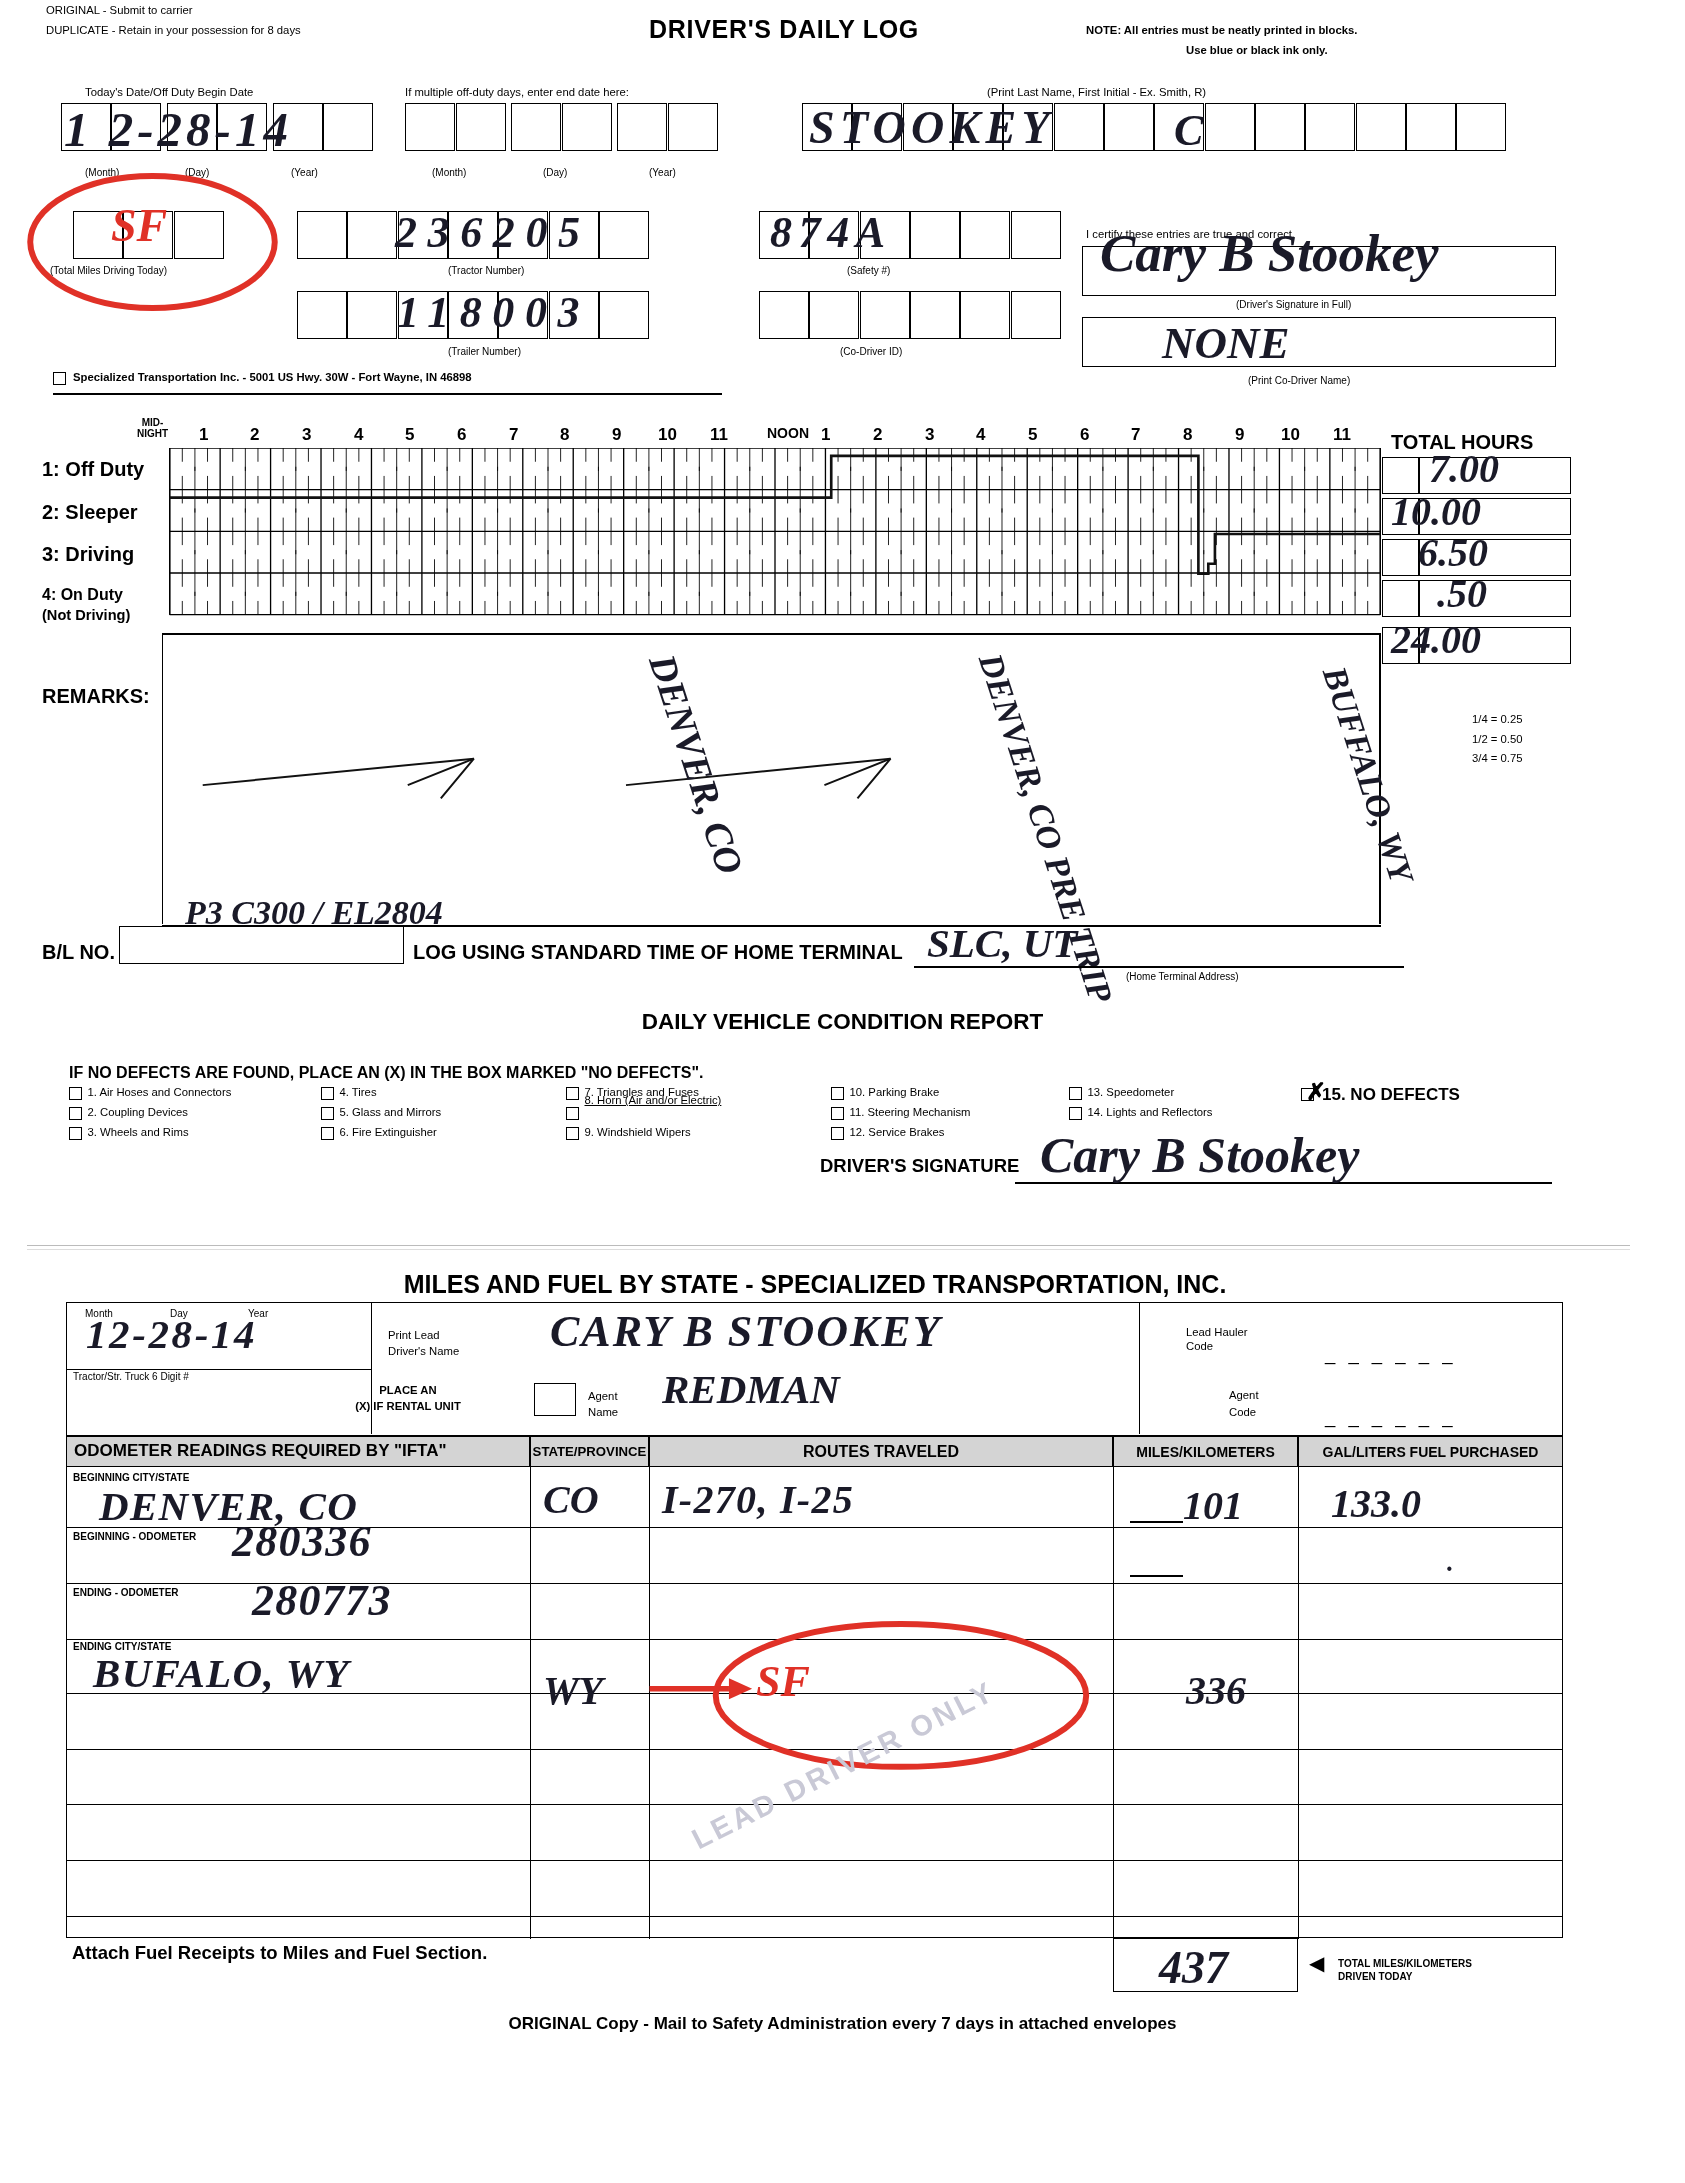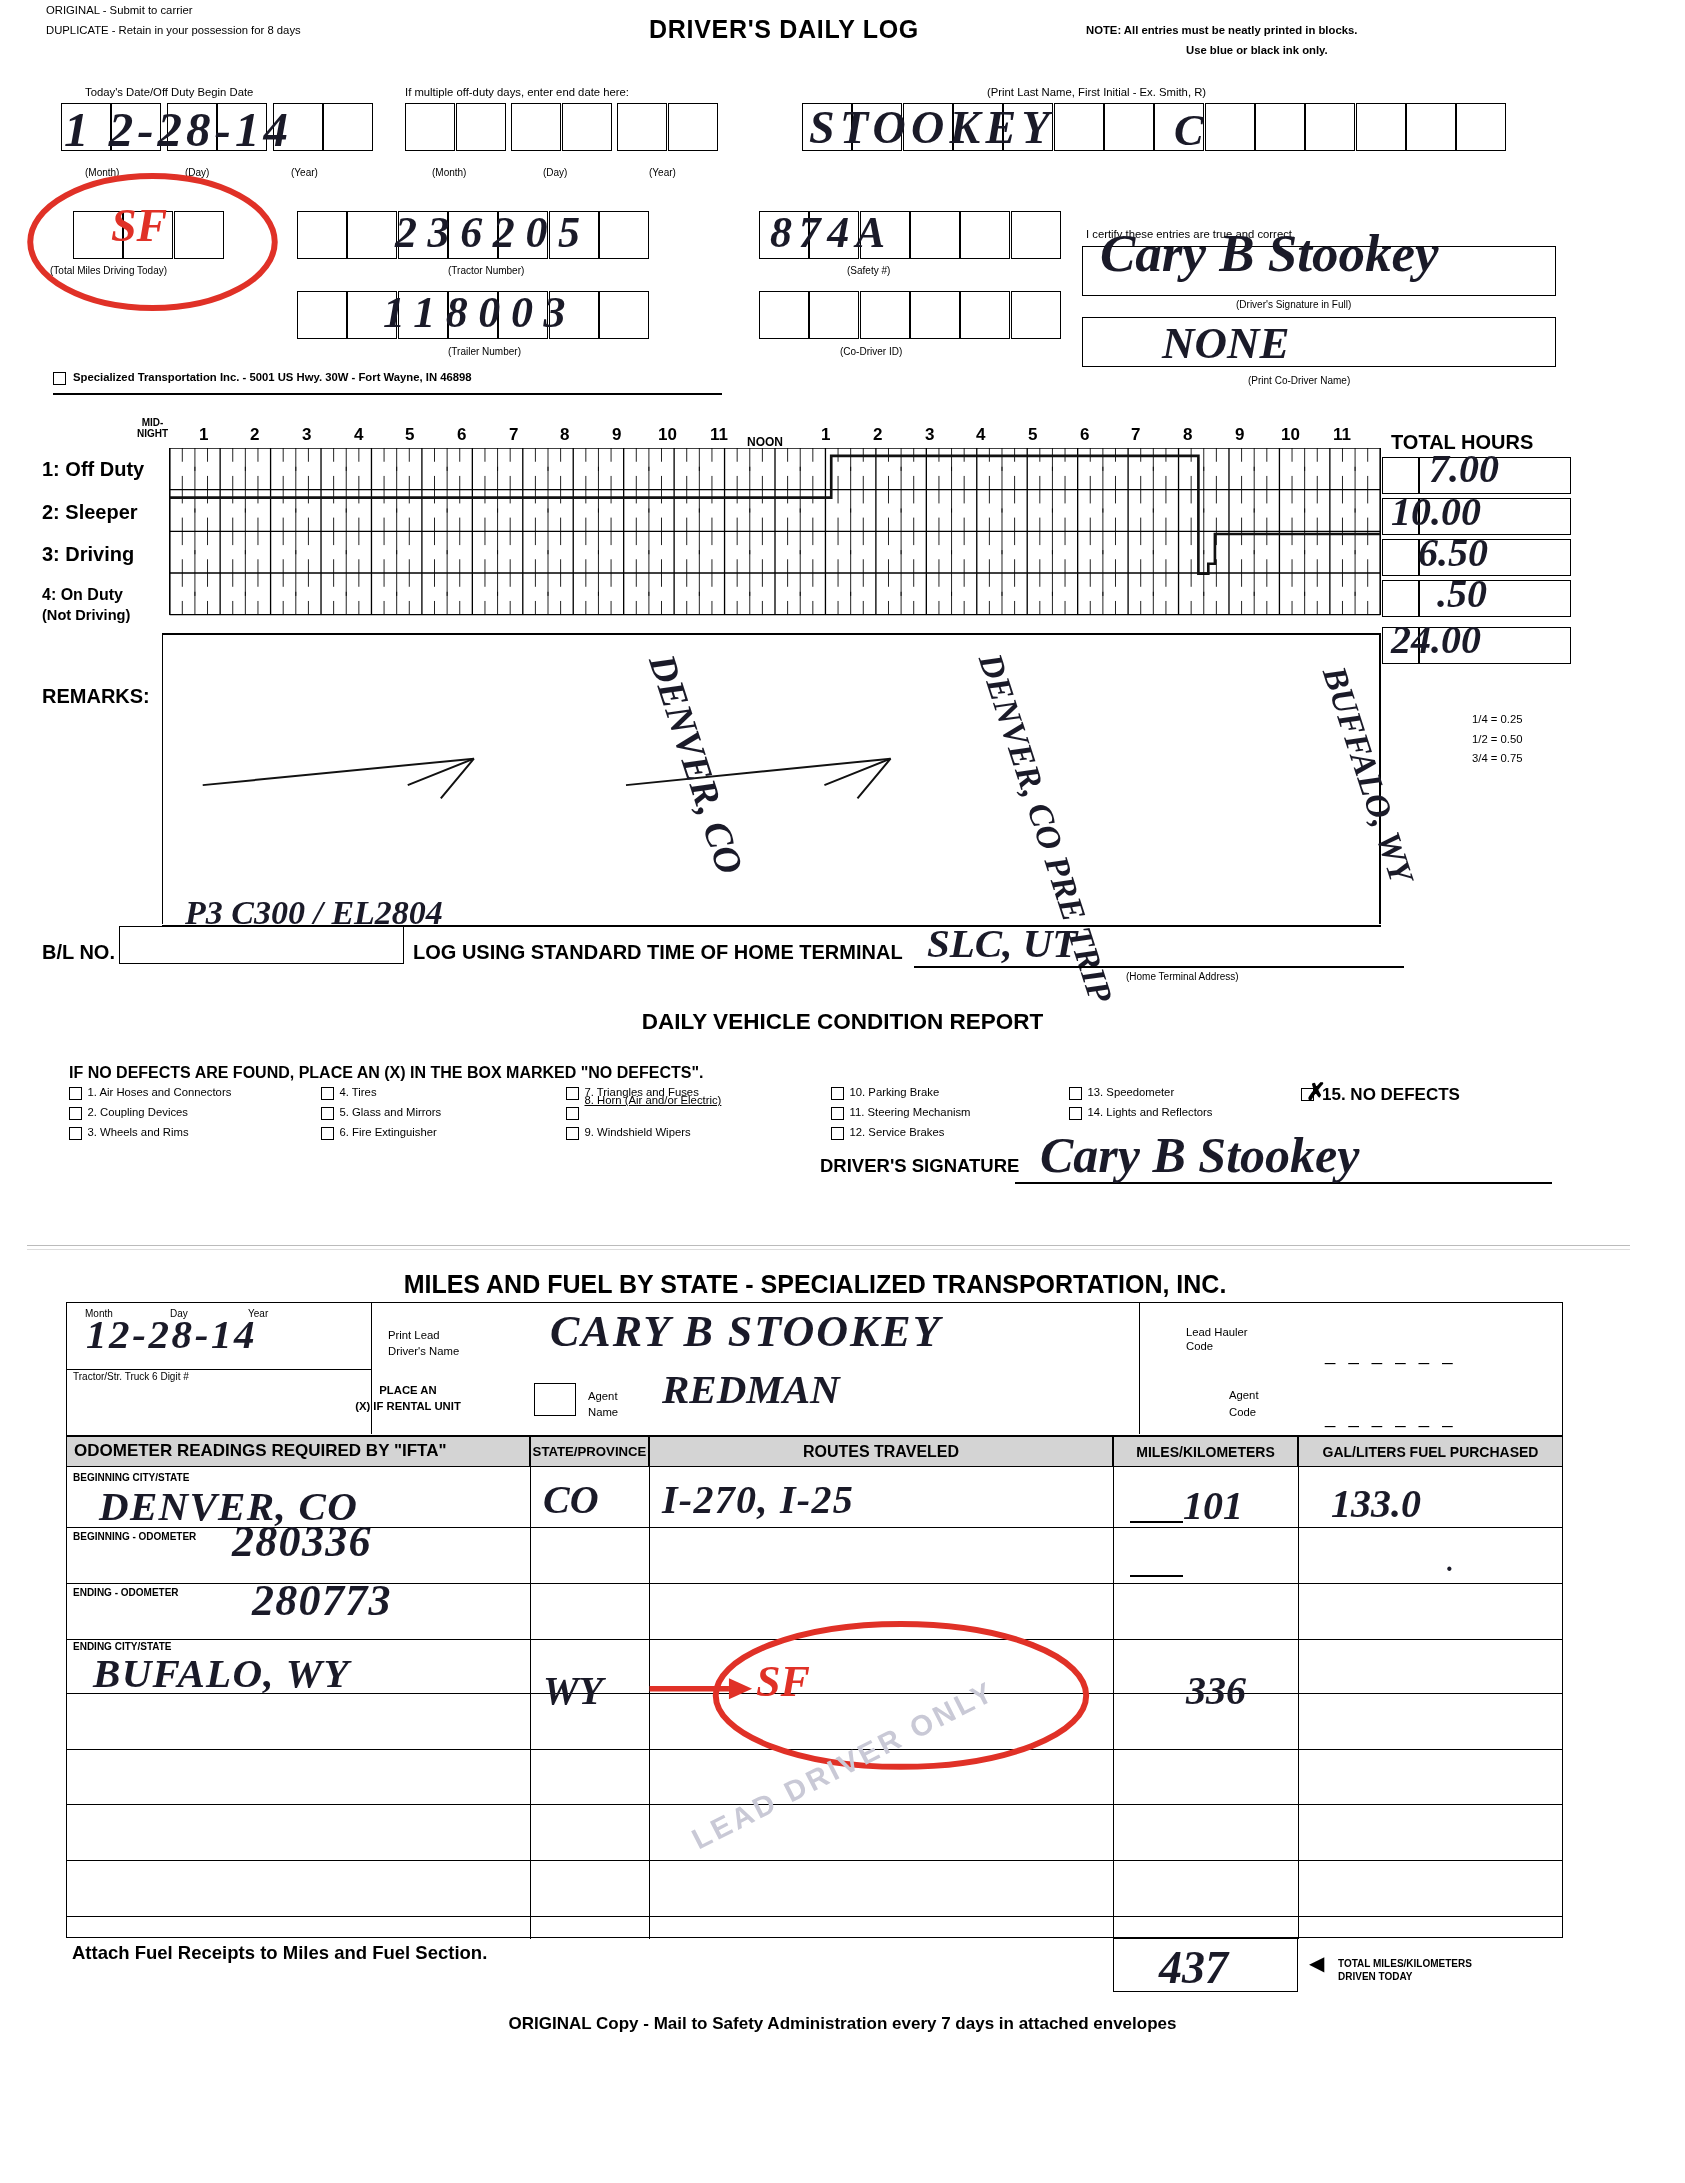--- a/index.html
+++ b/index.html
@@ -98,21 +98,21 @@
 
   <div style="position:absolute;left:297px;top:291px;">
     <div class="b" style="left:0px;top:0px;width:50px;height:48px;"></div>
     <div class="b" style="left:50px;top:0px;width:50px;height:48px;"></div>
     <div class="b" style="left:101px;top:0px;width:50px;height:48px;"></div>
     <div class="b" style="left:151px;top:0px;width:50px;height:48px;"></div>
     <div class="b" style="left:201px;top:0px;width:50px;height:48px;"></div>
     <div class="b" style="left:252px;top:0px;width:50px;height:48px;"></div>
     <div class="b" style="left:302px;top:0px;width:50px;height:48px;"></div>
   </div>
-  <div class="t hw" style="left:383px;top:287px;font-size:44px;letter-spacing:10.6px;font-style:italic;">118003</div>
+  <div class="t hw" style="left:397px;top:287px;font-size:44px;letter-spacing:10.6px;font-style:italic;">118003</div>
   <div class="t tiny" style="left:448px;top:346px;">(Trailer Number)</div>
 
   <div style="position:absolute;left:759px;top:211px;">
     <div class="b" style="left:0px;top:0px;width:50px;height:48px;"></div>
     <div class="b" style="left:50px;top:0px;width:50px;height:48px;"></div>
     <div class="b" style="left:101px;top:0px;width:50px;height:48px;"></div>
     <div class="b" style="left:151px;top:0px;width:50px;height:48px;"></div>
     <div class="b" style="left:201px;top:0px;width:50px;height:48px;"></div>
     <div class="b" style="left:252px;top:0px;width:50px;height:48px;"></div>
   </div>
@@ -149,21 +149,21 @@
     <div class="t bold" style="left:250px;top:425px;font-size:17px;">2</div>
     <div class="t bold" style="left:302px;top:425px;font-size:17px;">3</div>
     <div class="t bold" style="left:354px;top:425px;font-size:17px;">4</div>
     <div class="t bold" style="left:405px;top:425px;font-size:17px;">5</div>
     <div class="t bold" style="left:457px;top:425px;font-size:17px;">6</div>
     <div class="t bold" style="left:509px;top:425px;font-size:17px;">7</div>
     <div class="t bold" style="left:560px;top:425px;font-size:17px;">8</div>
     <div class="t bold" style="left:612px;top:425px;font-size:17px;">9</div>
     <div class="t bold" style="left:658px;top:425px;font-size:17px;">10</div>
     <div class="t bold" style="left:710px;top:425px;font-size:17px;">11</div>
-    <div class="t bold" style="left:747px;top:425px;font-size:12px;margin-top:10px;">NOON</div>
+    <div class="t bold" style="left:767px;top:425px;font-size:14px;">NOON</div>
     <div class="t bold" style="left:821px;top:425px;font-size:17px;">1</div>
     <div class="t bold" style="left:873px;top:425px;font-size:17px;">2</div>
     <div class="t bold" style="left:925px;top:425px;font-size:17px;">3</div>
     <div class="t bold" style="left:976px;top:425px;font-size:17px;">4</div>
     <div class="t bold" style="left:1028px;top:425px;font-size:17px;">5</div>
     <div class="t bold" style="left:1080px;top:425px;font-size:17px;">6</div>
     <div class="t bold" style="left:1131px;top:425px;font-size:17px;">7</div>
     <div class="t bold" style="left:1183px;top:425px;font-size:17px;">8</div>
     <div class="t bold" style="left:1235px;top:425px;font-size:17px;">9</div>
     <div class="t bold" style="left:1281px;top:425px;font-size:17px;">10</div>

